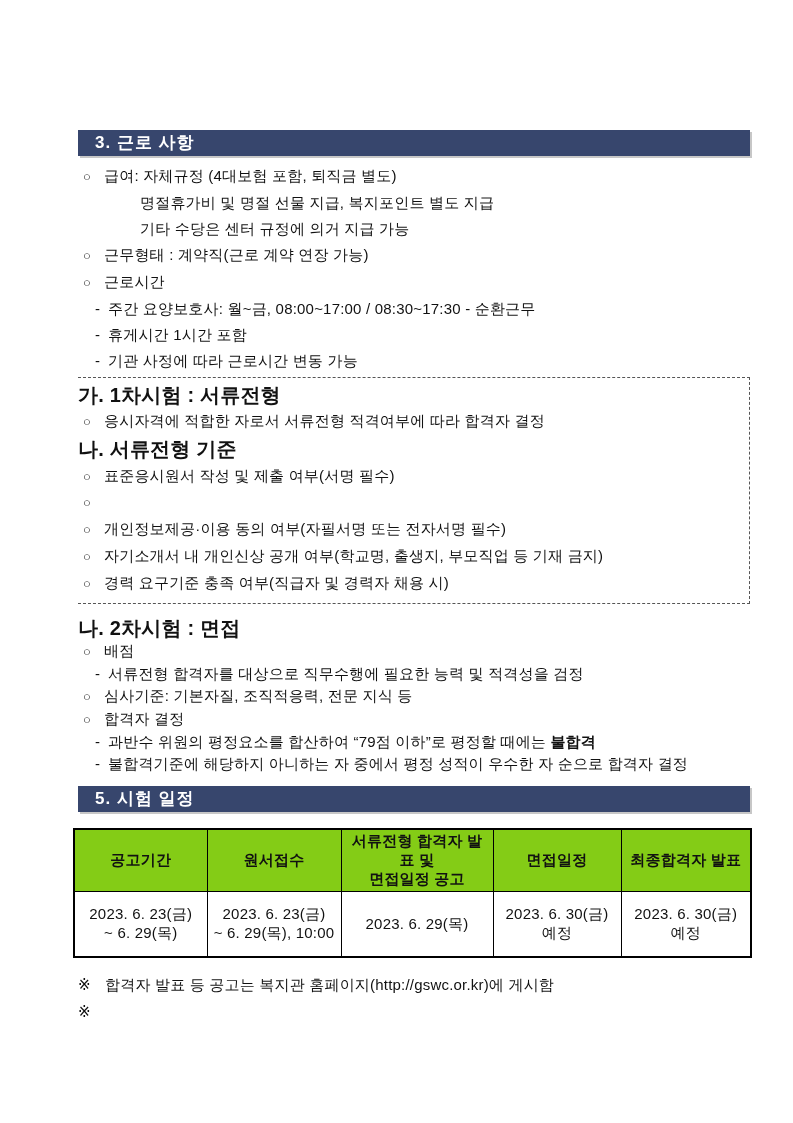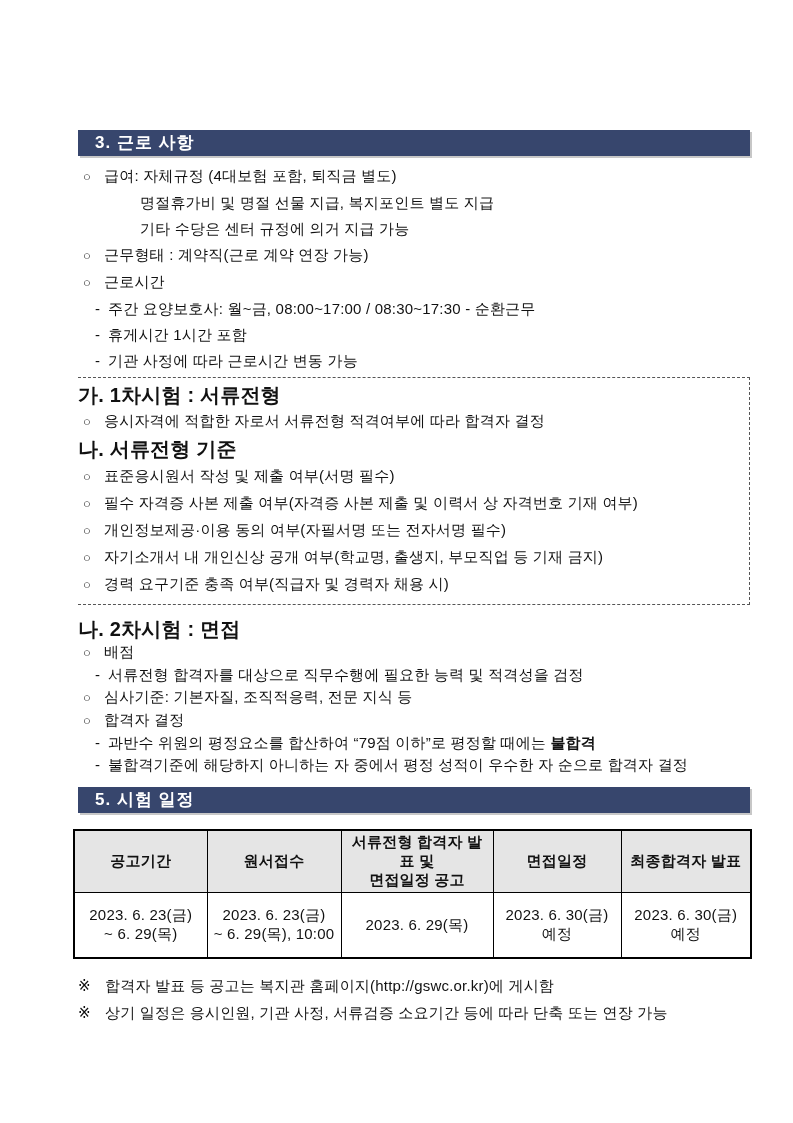--- a/index.html
+++ b/index.html
@@ -36,21 +36,21 @@
   .interview .row{line-height:22px;}
   .interview b{font-weight:700;}
   table.schedule{
     margin-top:16px;margin-left:-5px;width:677px;table-layout:fixed;
     border-collapse:collapse;border:2px solid #000;
   }
   table.schedule th,table.schedule td{
     border:1px solid #000;text-align:center;vertical-align:middle;
     white-space:pre-line;font-size:15px;padding:2px 3px;letter-spacing:.2px;
   }
-  table.schedule th{background:#e5e5e5;font-weight:700;height:56px;}
+  table.schedule th{background:#84cc16;font-weight:700;height:56px;}
   table.schedule td{height:60px;font-weight:400;}
   .notes{margin-top:13px;}
   .note{display:flex;align-items:baseline;font-size:15px;line-height:27px;letter-spacing:.2px;}
   .note .mk.r{width:27px;}
 </style>
 </head>
 <body>
 
 <div class="content">
 
@@ -96,21 +96,20 @@
       <span class="mk c">○</span>
       <span class="tx">응시자격에 적합한 자로서 서류전형 적격여부에 따라 합격자 결정</span>
     </div>
     <div class="h box-h2">나. 서류전형 기준</div>
     <div class="row">
       <span class="mk c">○</span>
       <span class="tx">표준응시원서 작성 및 제출 여부(서명 필수)</span>
     </div>
     <div class="row">
       <span class="mk c">○</span>
-      <span class="tx">필수 자격증 사본 제출 여부(자격증 사본 제출 및 이력서 상 자격번호 기재 여부)</span>
     </div>
     <div class="row">
       <span class="mk c">○</span>
       <span class="tx">개인정보제공·이용 동의 여부(자필서명 또는 전자서명 필수)</span>
     </div>
     <div class="row">
       <span class="mk c">○</span>
       <span class="tx">자기소개서 내 개인신상 공개 여부(학교명, 출생지, 부모직업 등 기재 금지)</span>
     </div>
     <div class="row">
@@ -184,17 +183,16 @@
     </tbody>
   </table>
 
   <div class="notes">
     <div class="note">
       <span class="mk r">※</span>
       <span>합격자 발표 등 공고는 복지관 홈페이지(http://gswc.or.kr)에 게시함</span>
     </div>
     <div class="note">
       <span class="mk r">※</span>
-      <span>상기 일정은 응시인원, 기관 사정, 서류검증 소요기간 등에 따라 단축 또는 연장 가능</span>
     </div>
   </div>
 
 </div>
 
 </body></html>

